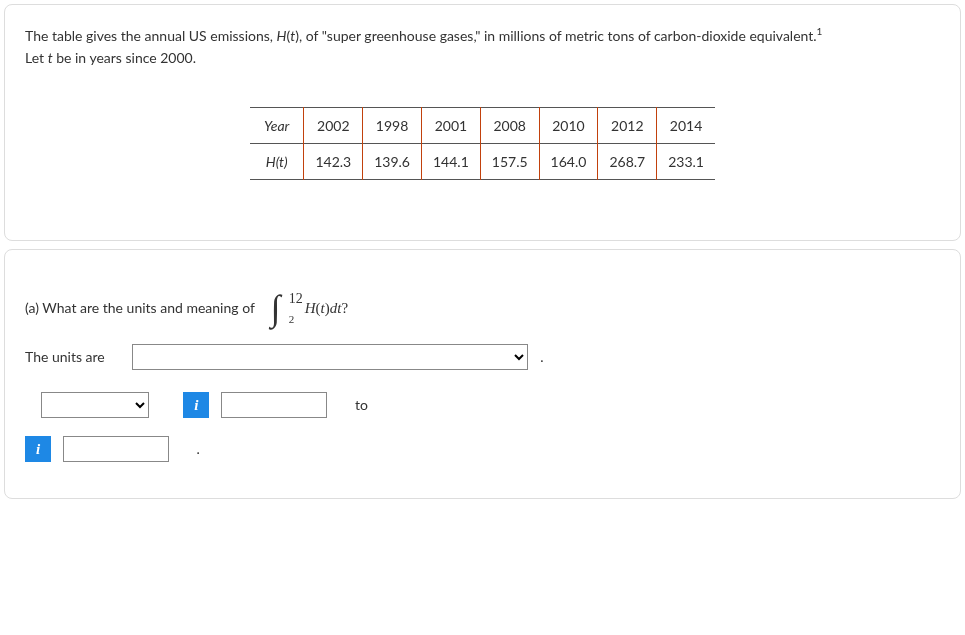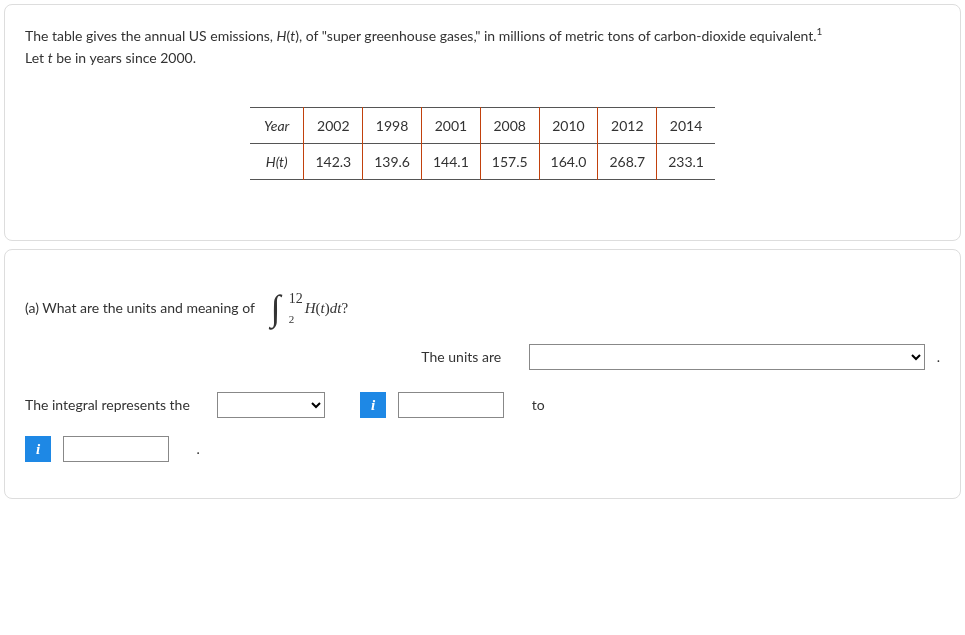--- a/index.html
+++ b/index.html
@@ -72,29 +72,28 @@
   <div class="qrow">
     <span>(a) What are the units and meaning of</span>
     <span class="integral-wrap">
       <span class="int-symbol">∫</span>
       <span class="int-upper">12</span>
       <span class="int-lower">2</span>
       <span class="integrand"><span>H</span><span class="paren">(</span><span>t</span><span class="paren">)</span><span>d</span><span>t</span><span class="paren">?</span></span>
     </span>
   </div>
 
-  <div class="qrow" style="margin-top:17px;justify-content:flex-end;">
+  <div class="qrow" style="margin-top:17px;">
     <span>The units are</span>
     &nbsp;
     <select class="wide"></select>
     <span>.</span>
   </div>
 
   <div class="qrow" style="margin-top:22px;">
-    <span>The integral represents the</span>
     &nbsp;
     <select class="narrow"></select>
     &nbsp;
     &nbsp;
     <button class="info-btn">i</button>
     <input class="num" type="text" style="">
     &nbsp;
     <span>to</span>
   </div>
   <div class="qrow" style="margin-top:4px;">

